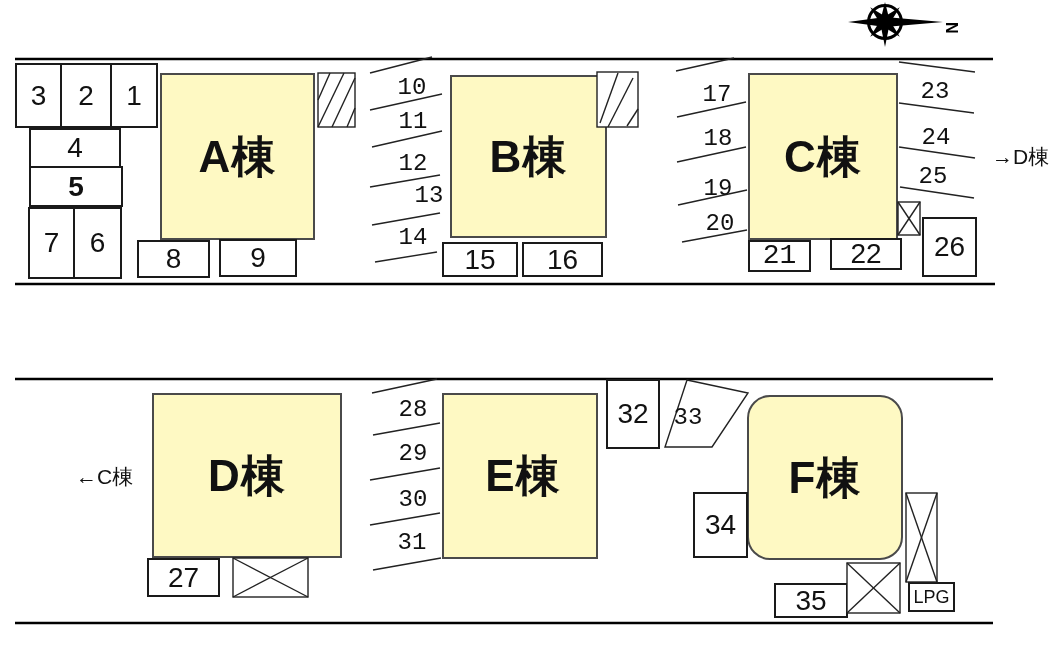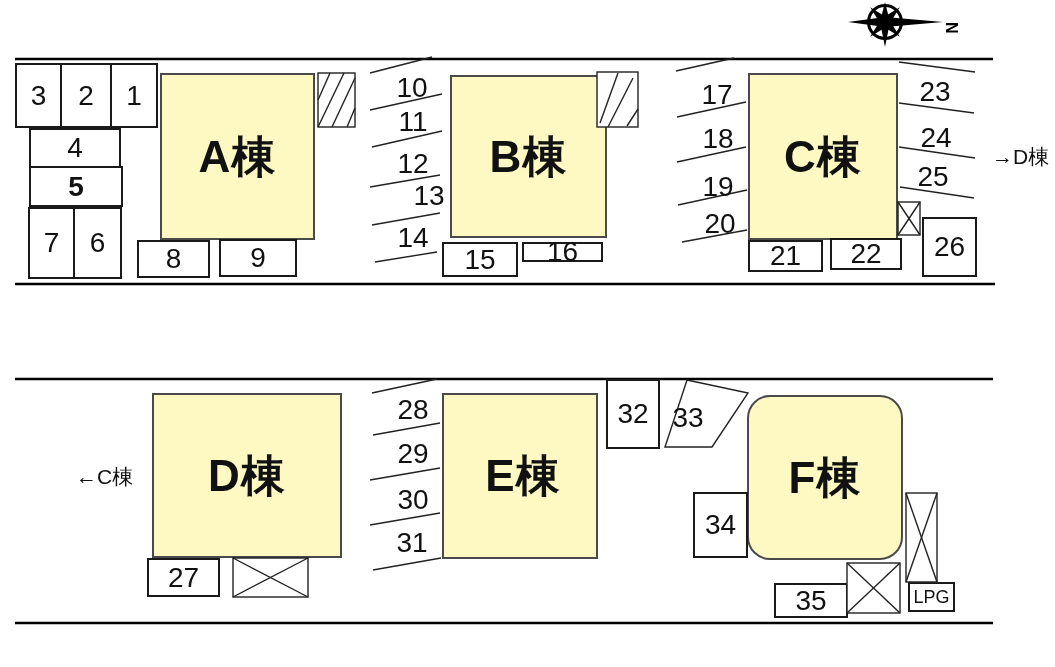--- a/index.html
+++ b/index.html
@@ -16,21 +16,21 @@
     font-size:28px;line-height:1;
   }
   .bld{
     position:absolute;z-index:1;box-sizing:border-box;border:2px solid #4a4a4a;
     background:#fef9c3;display:flex;align-items:center;justify-content:center;
     font-size:44px;font-weight:bold;line-height:1;letter-spacing:1px;
   }
   .snum{
     position:absolute;z-index:1;width:40px;height:34px;
     display:flex;align-items:center;justify-content:center;
-    font-size:28px;line-height:1;
+    font-size:24px;line-height:1;font-family:Liberation Mono, monospace;
   }
   .dir{
     position:absolute;z-index:1;font-size:21px;line-height:1;white-space:nowrap;
   }
   .sp.lpg{font-size:18px;}
   .sp.bold5{font-weight:bold;}
 </style>
 </head>
 <body>
 
@@ -137,24 +137,24 @@
     </div>
   <div class="sp" style="left:137px;top:240px;width:73px;height:38px;">
       <span>8</span>
     </div>
   <div class="sp" style="left:219px;top:239px;width:78px;height:38px;">
       <span>9</span>
     </div>
   <div class="sp" style="left:442px;top:242px;width:76px;height:35px;">
       <span>15</span>
     </div>
-  <div class="sp" style="left:522px;top:242px;width:81px;height:20px;">
+  <div class="sp" style="left:522px;top:242px;width:81px;height:35px;">
       <span>16</span>
     </div>
-  <div class="sp" style="left:748px;top:240px;width:75px;height:32px;">
+  <div class="sp" style="left:748px;top:240px;width:63px;height:32px;font-family:Liberation Mono, monospace;">
       <span>21</span>
     </div>
   <div class="sp" style="left:830px;top:238px;width:72px;height:32px;">
       <span>22</span>
     </div>
   <div class="sp" style="left:922px;top:217px;width:55px;height:60px;">
       <span>26</span>
     </div>
   <div class="sp" style="left:147px;top:558px;width:73px;height:39px;align-items:center;">
       <span>27</span>

